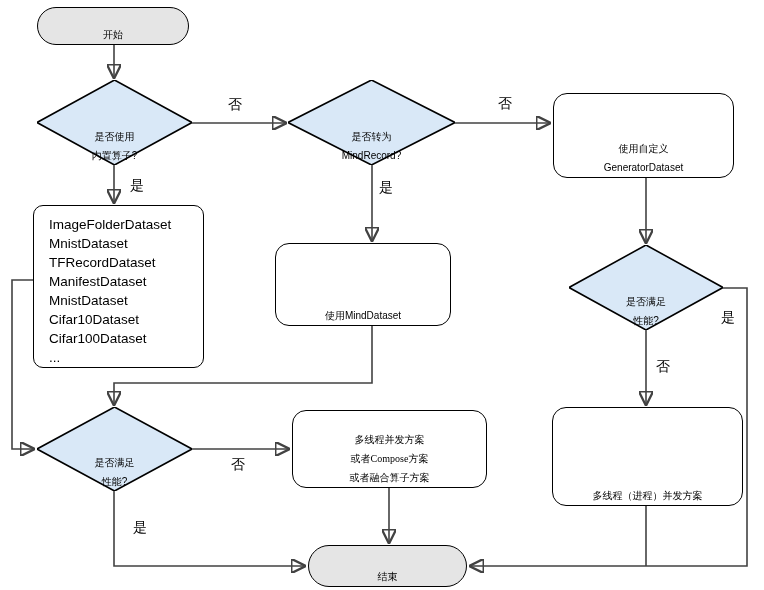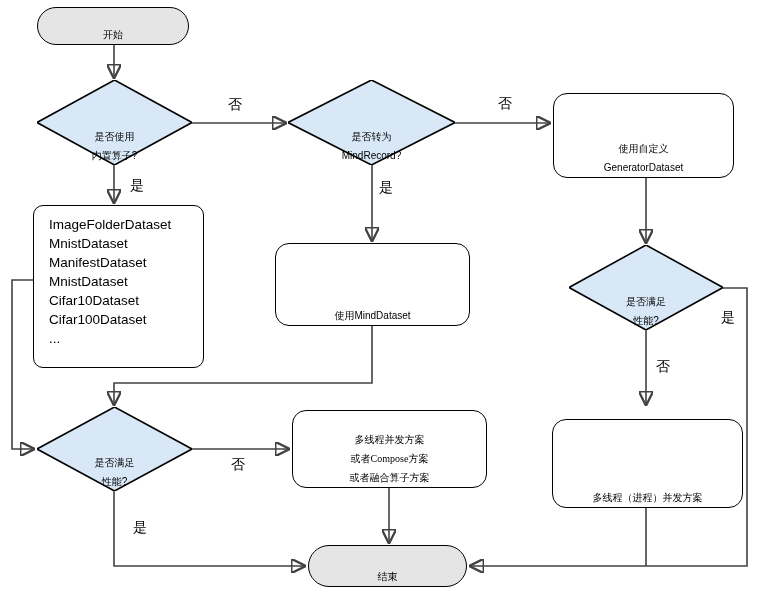--- a/index.html
+++ b/index.html
@@ -67,28 +67,29 @@
   </div>
 
   <div class="node box" style="left:553px;top:78px;width:181px;height:85px;margin-top:15px;">
     <span>使用自定义</span>
     <span>GeneratorDataset</span>
   </div>
 
   <div class="node box list-box" style="left:33px;top:205px;width:171px;height:163px;border-radius:10px;">
     <span>ImageFolderDataset</span>
     <span>MnistDataset</span>
+    <span>TFRecordDataset</span>
     <span>ManifestDataset</span>
     <span>MnistDataset</span>
     <span>Cifar10Dataset</span>
     <span>Cifar100Dataset</span>
     <span>...</span>
   </div>
 
-  <div class="node box" style="left:275px;top:243px;width:195px;height:83px;">
+  <div class="node box" style="left:275px;top:243px;width:176px;height:83px;">
     <span>使用MindDataset</span>
   </div>
 
   <div class="node diamond" style="left:569px;top:245px;width:154px;height:85px;">
     <svg viewBox="0 0 100 100" preserveAspectRatio="none">
       <polygon points="50,0 100,50 50,100 0,50"></polygon>
     </svg>
     <span class="dtext">是否满足</span>
     <span class="dtext">性能?</span>
   </div>
@@ -100,21 +101,21 @@
     <span class="dtext">是否满足</span>
     <span class="dtext">性能?</span>
   </div>
 
   <div class="node box" style="left:292px;top:410px;width:195px;height:78px;font-family:Liberation Serif, serif;">
     <span>多线程并发方案</span>
     <span>或者Compose方案</span>
     <span>或者融合算子方案</span>
   </div>
 
-  <div class="node box" style="left:552px;top:407px;width:191px;height:89px;margin-top:12px;">
+  <div class="node box" style="left:552px;top:407px;width:191px;height:99px;">
     <span>多线程（进程）并发方案</span>
   </div>
 
   <div class="node terminal" style="left:308px;top:545px;width:159px;height:42px;border-radius:21px;">
     <span>结束</span>
   </div>
 
   <div class="edge-label" style="left:226px;top:96px;">否</div>
   <div class="edge-label" style="left:128px;top:177px;">是</div>
   <div class="edge-label" style="left:496px;top:95px;">否</div>

